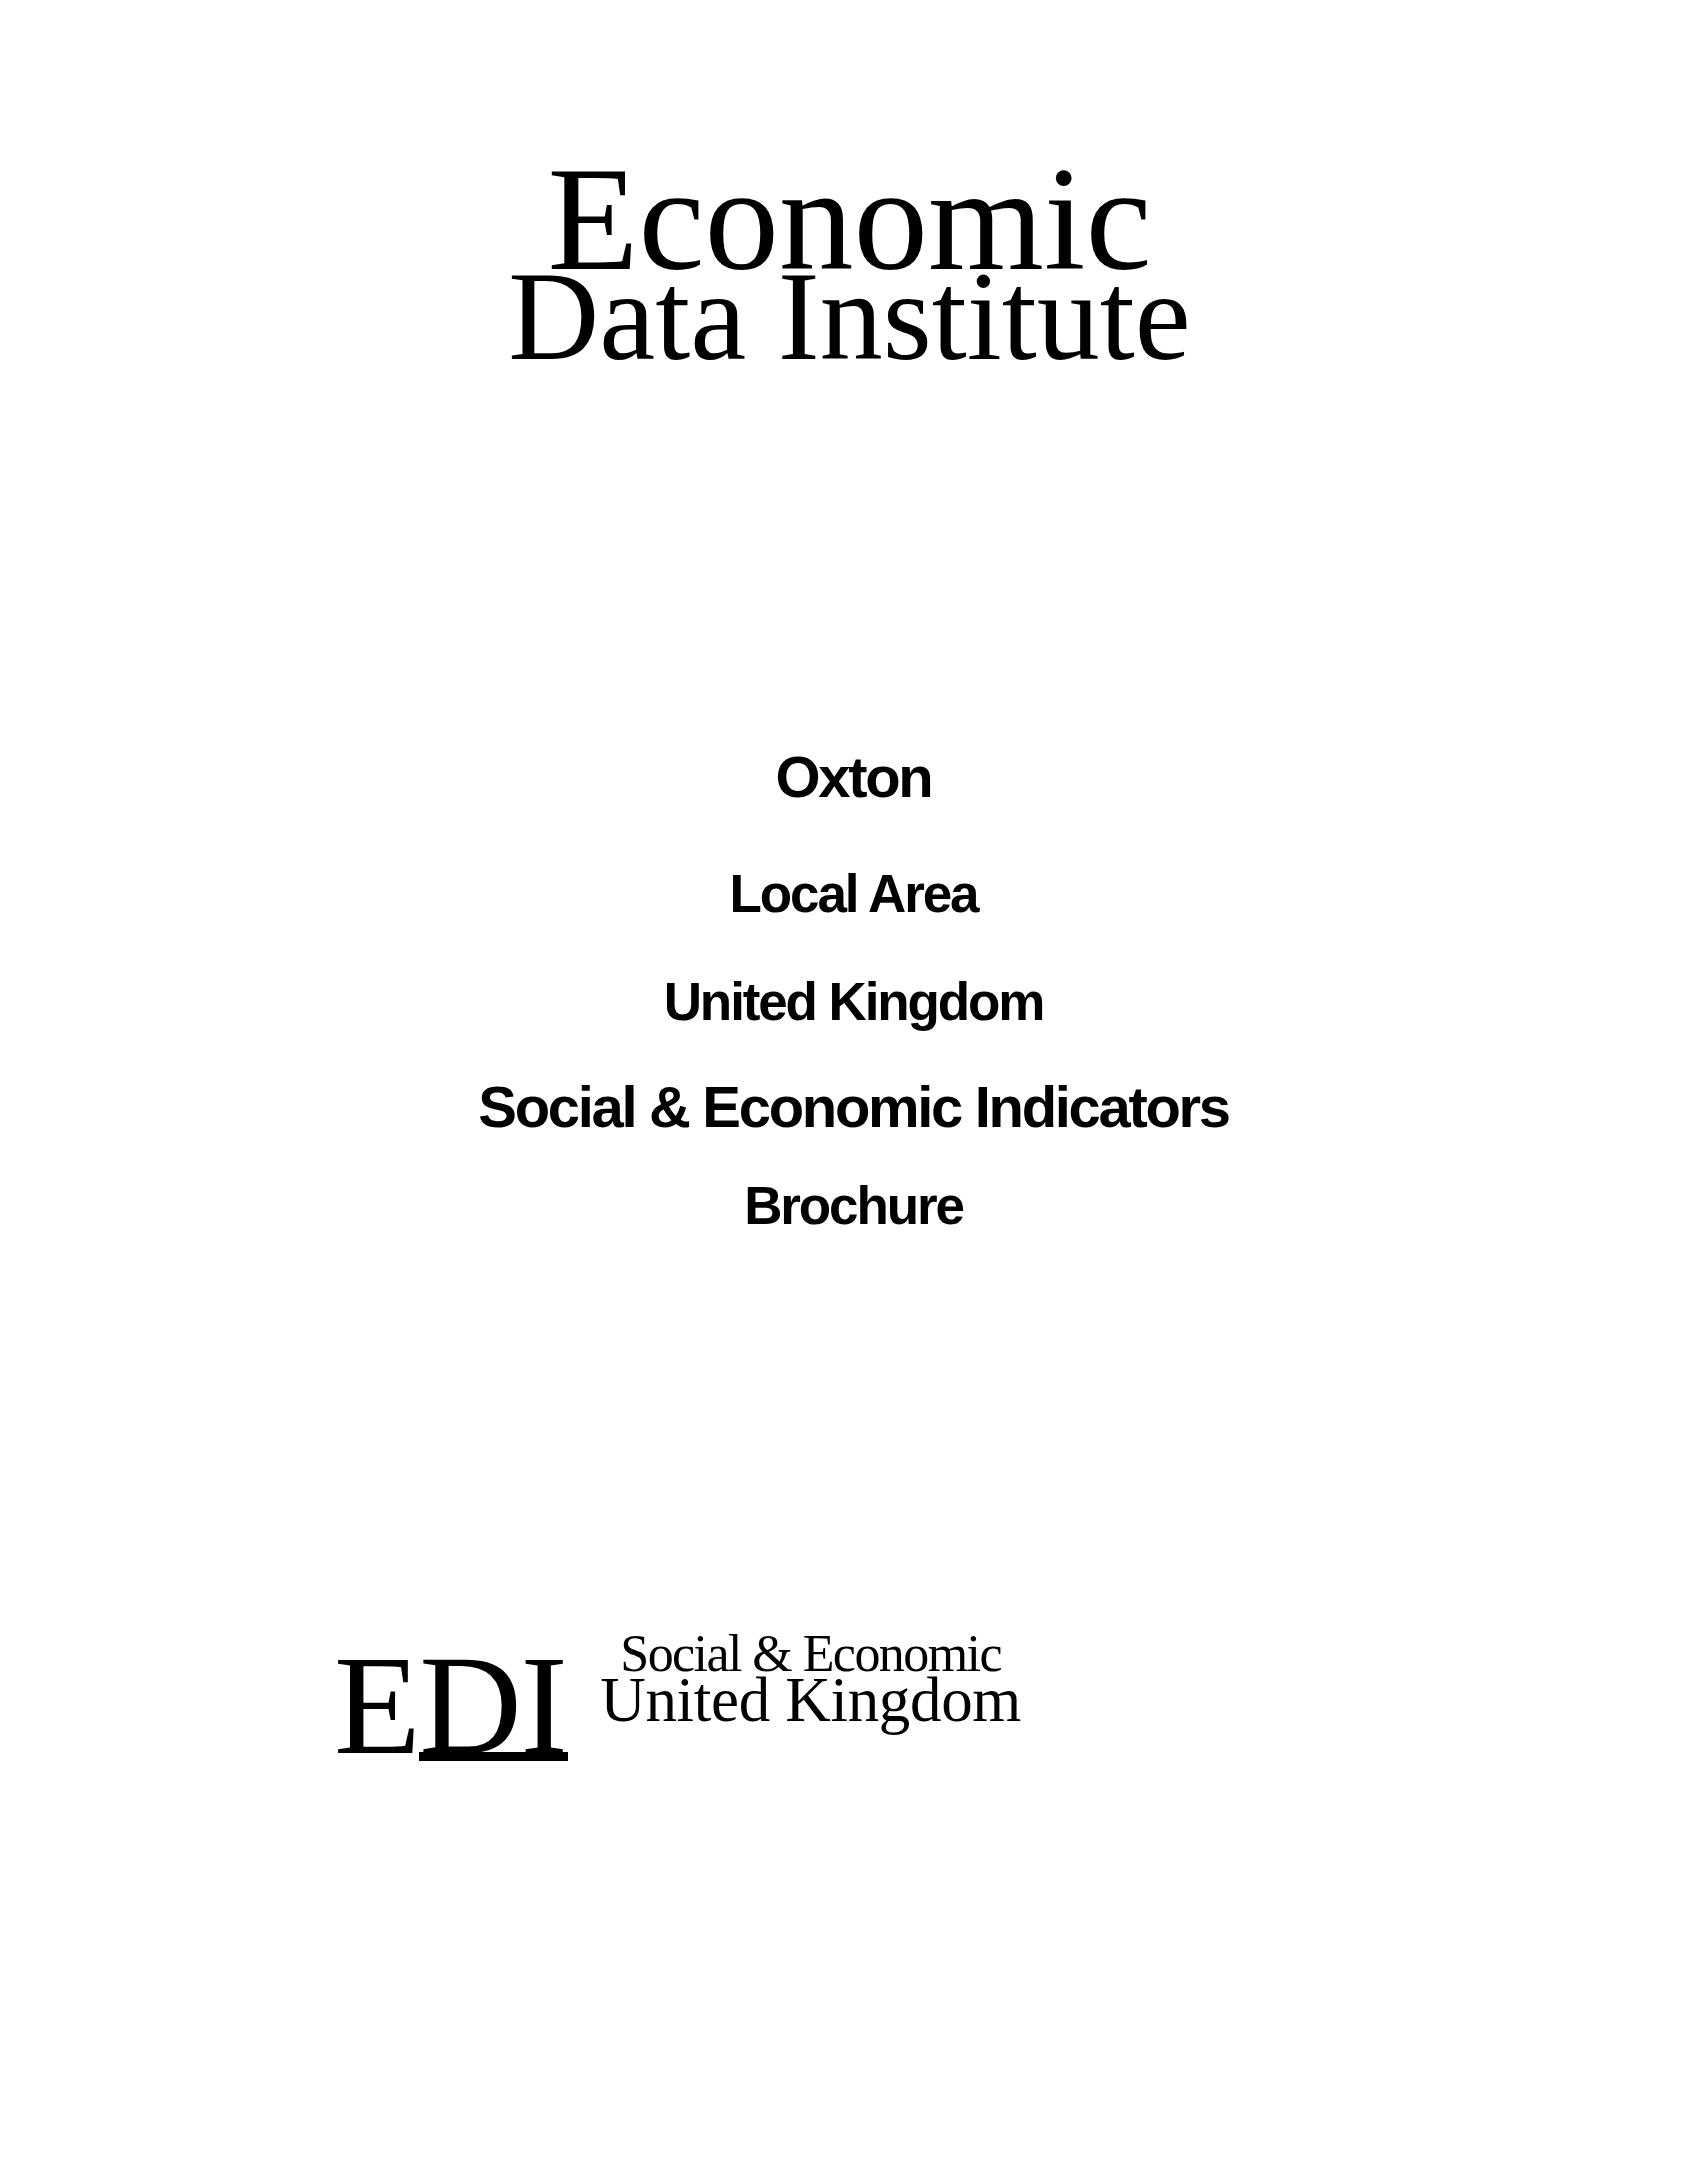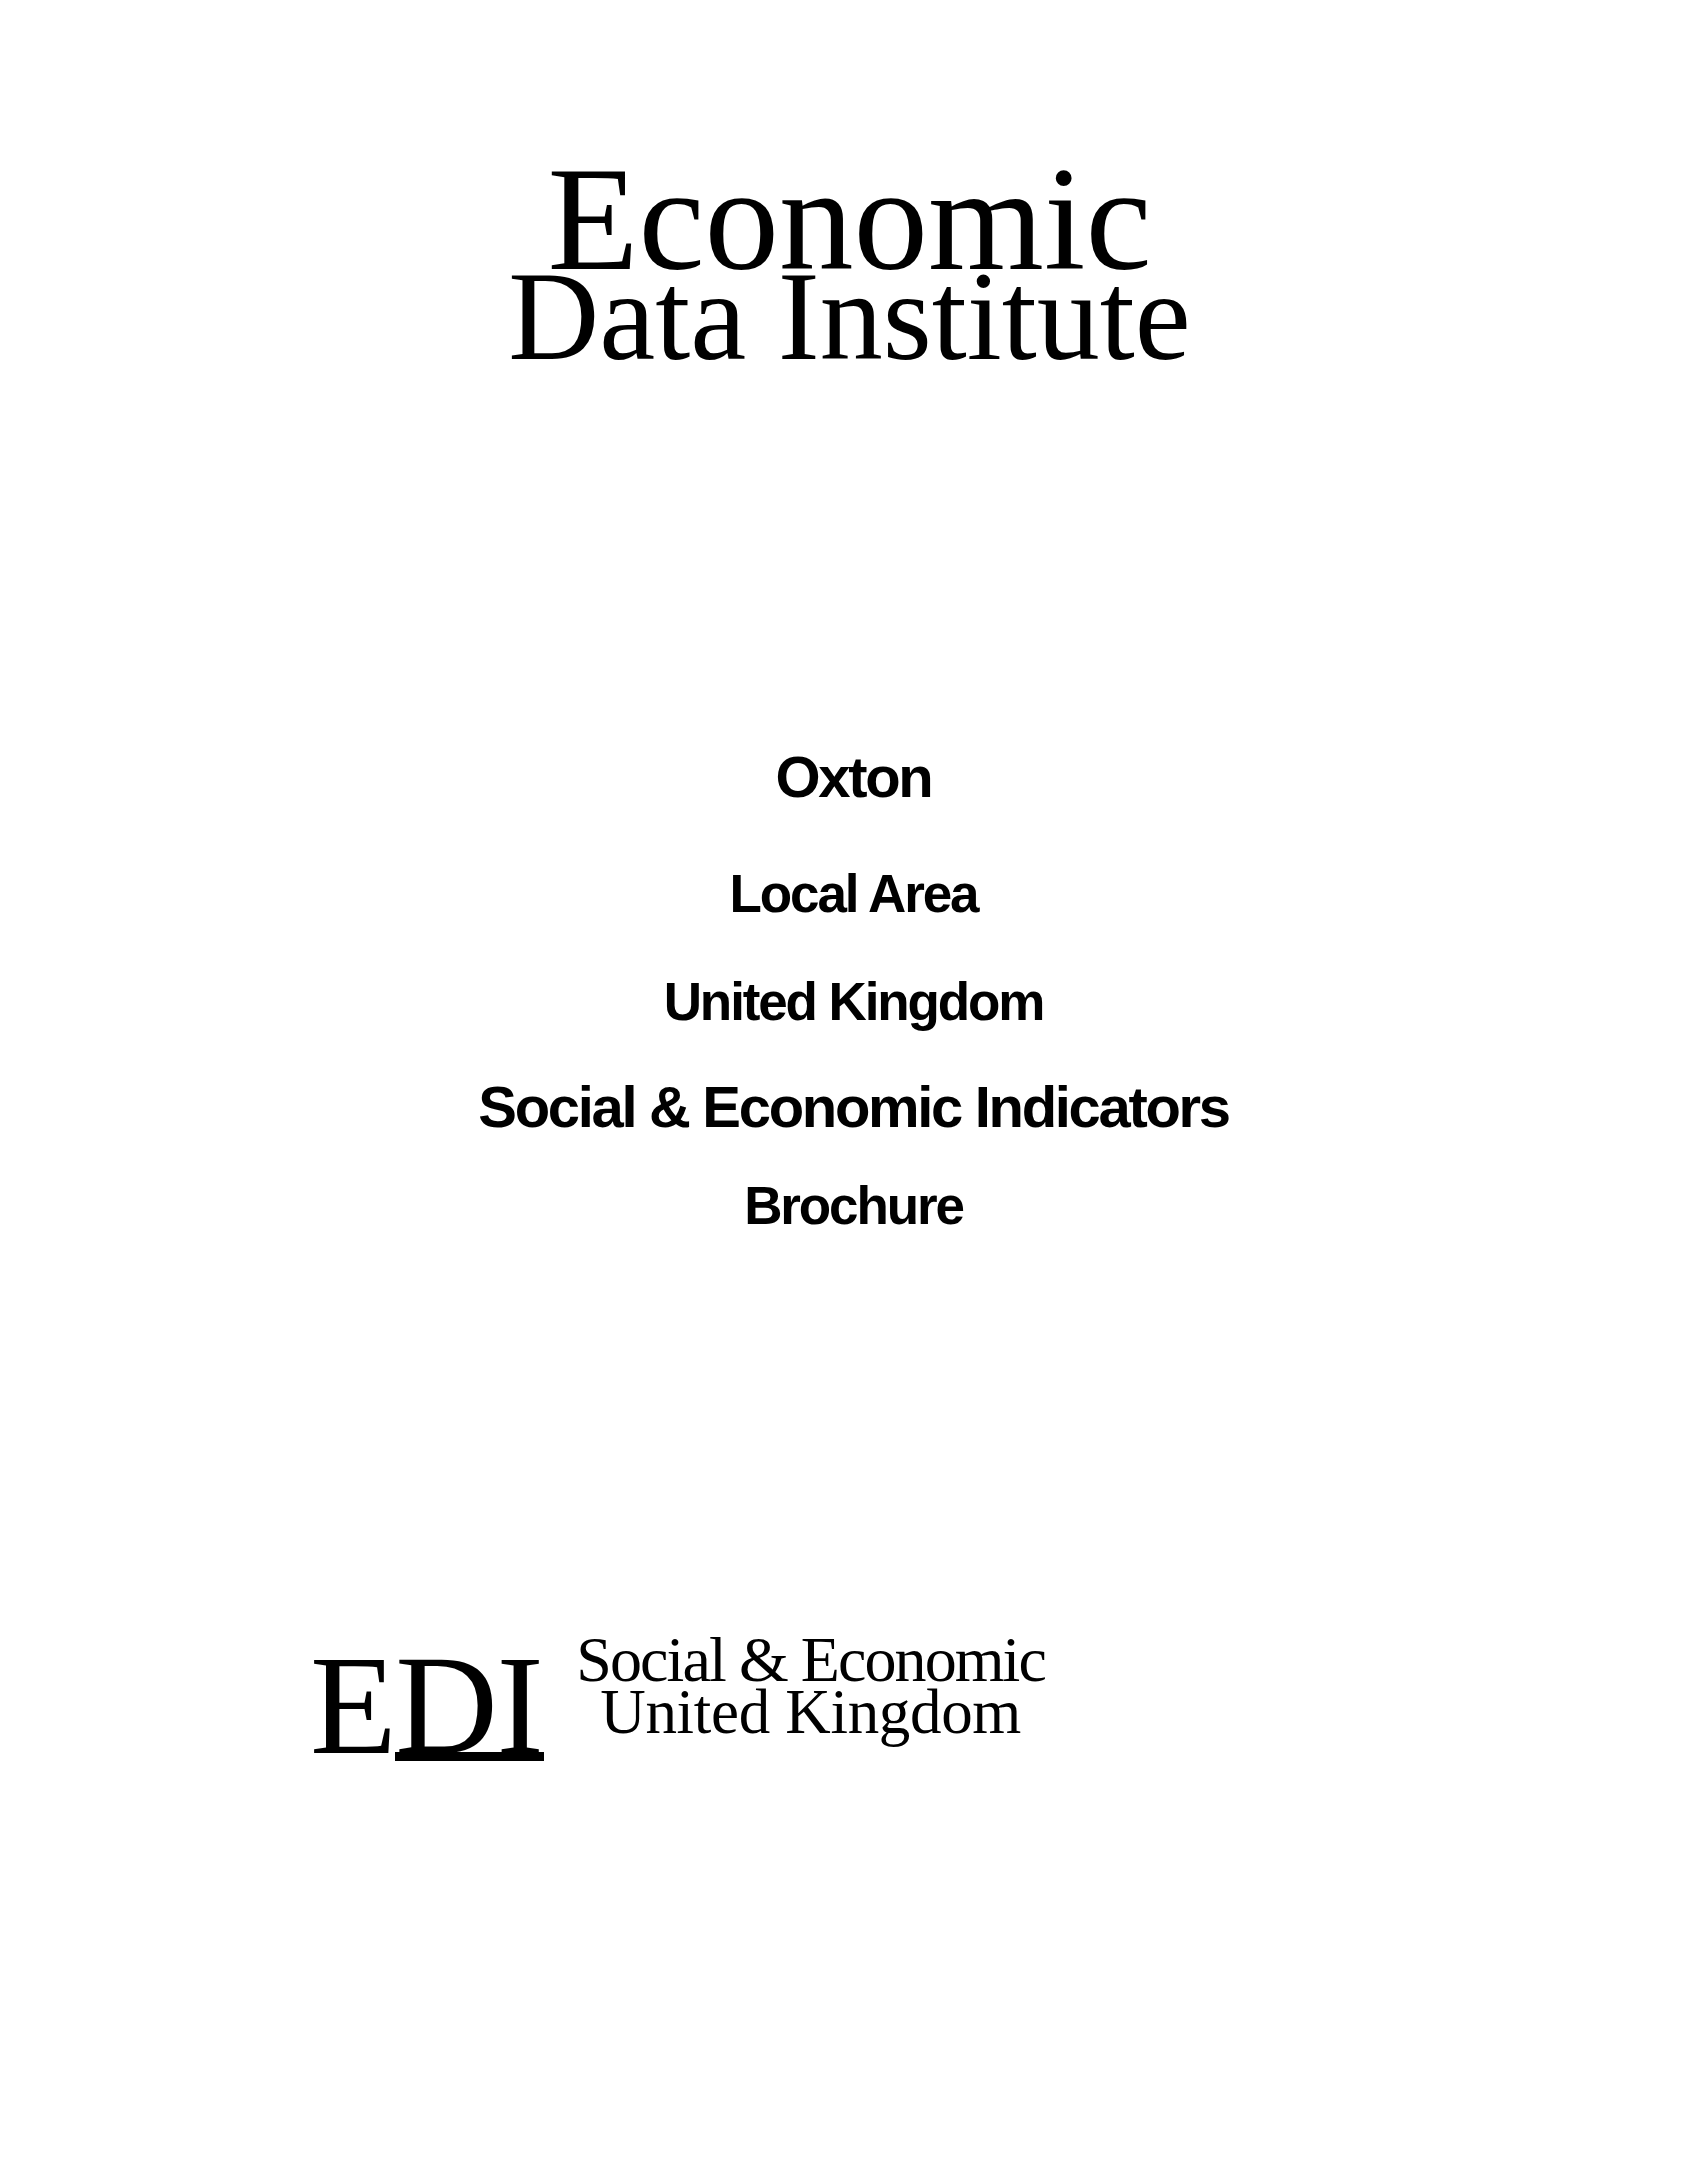--- a/index.html
+++ b/index.html
@@ -73,21 +73,21 @@
     right: -0.015em;
     bottom: 14.6px;
     height: 9.3px;
     background: #000000;
   }
   .tagline {
     text-align: center;
     white-space: nowrap;
   }
   .tag1 {
-    font-size: 64px;
+    font-size: 52px;
     line-height: 1;
     letter-spacing: -0.03em;
   }
   .tag2 {
     font-size: 63px;
     line-height: 1;
     margin-top: -11.2px;
     letter-spacing: -0.005em;
   }
 </style>

